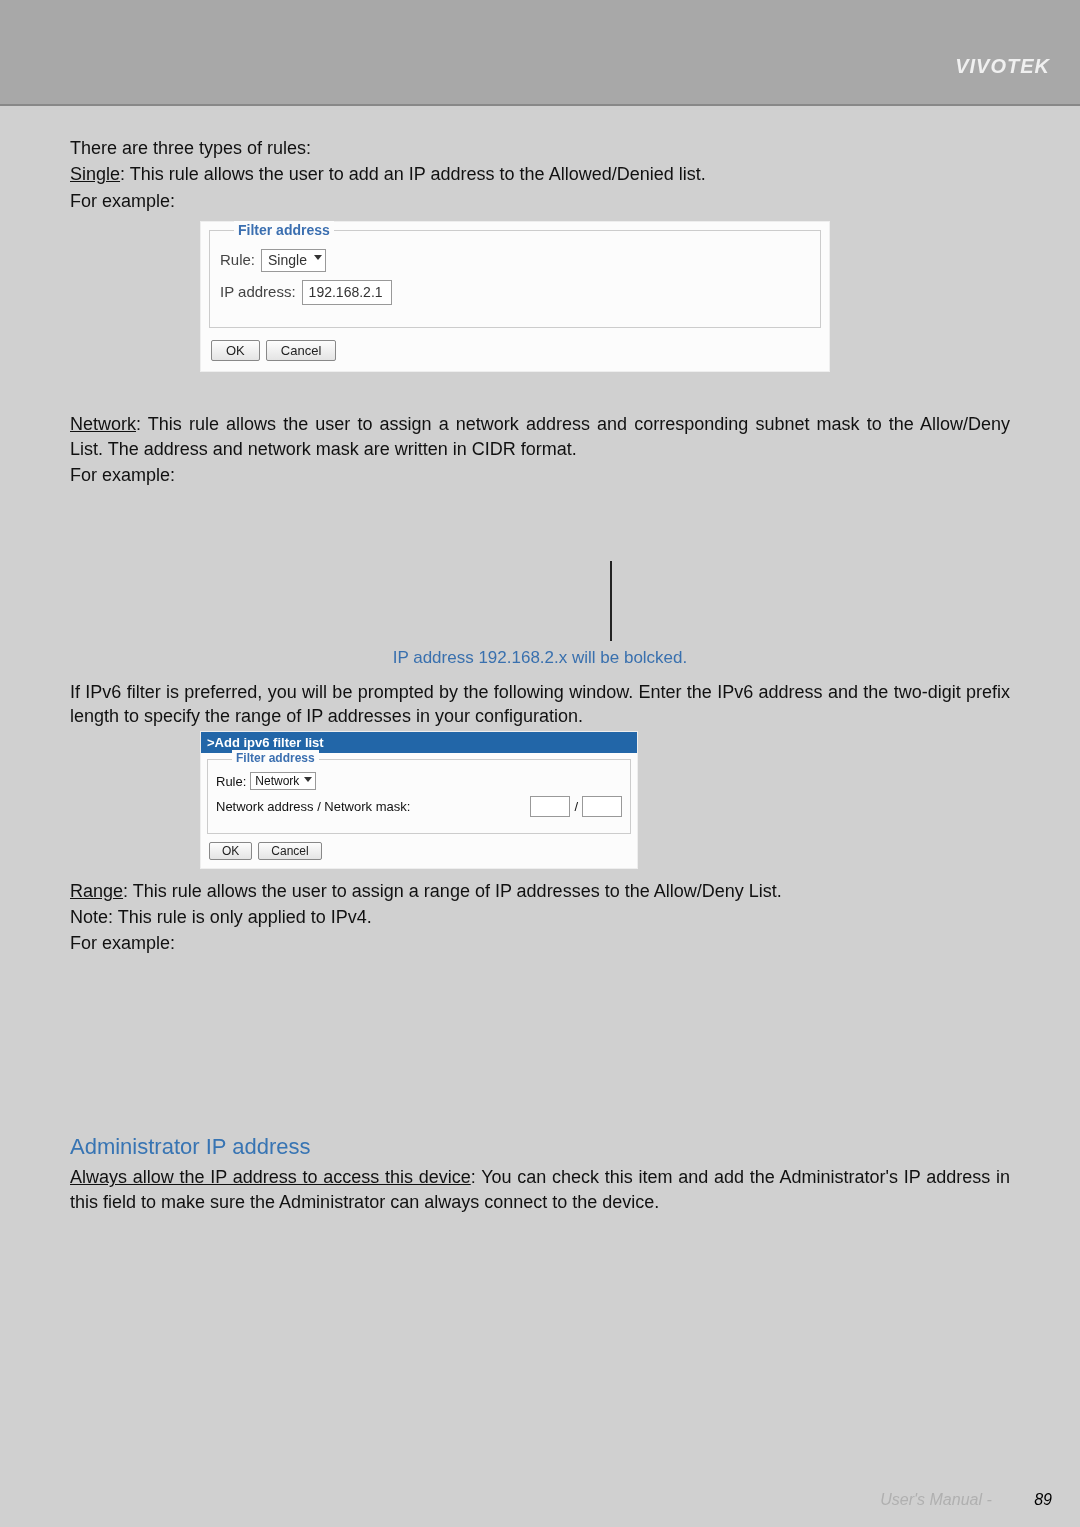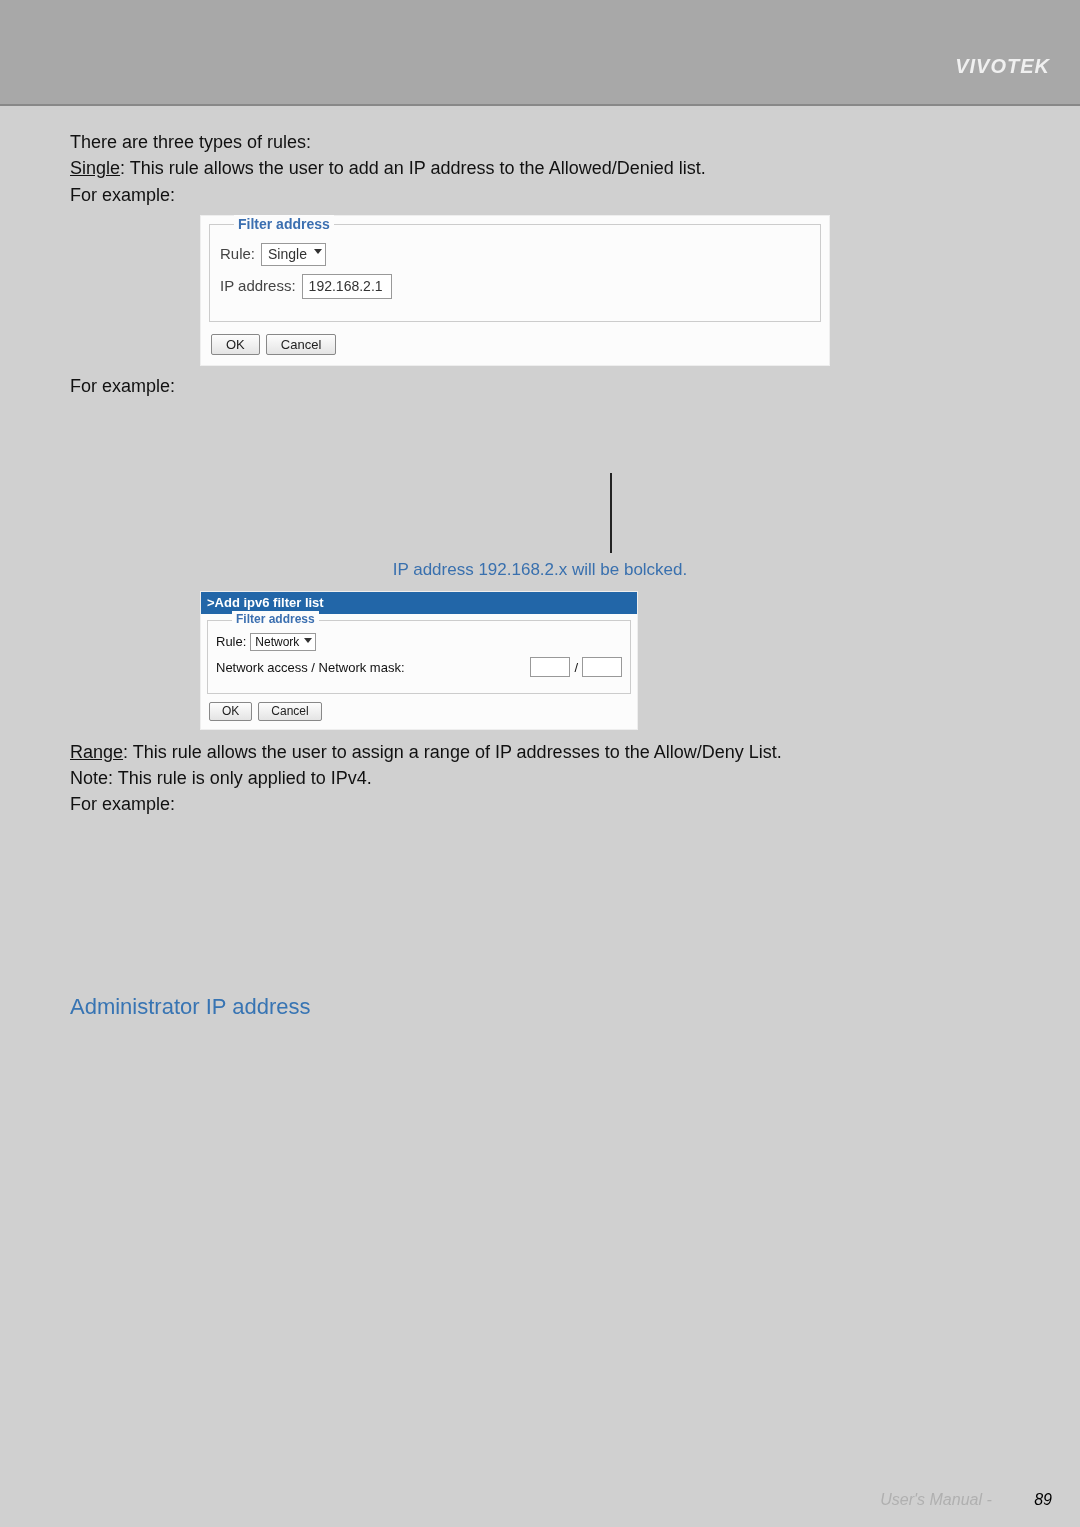--- a/index.html
+++ b/index.html
@@ -24,21 +24,21 @@
     font-style: italic;
     font-weight: bold;
     font-size: 20px;
     letter-spacing: 1px;
   }
   .divider-line {
     border-bottom: 2px solid #888;
     width: 100%;
   }
   .content {
-    padding: 24px 70px 0 70px;
+    padding: 30px 70px 0 70px;
     font-size: 18px;
     color: #111;
     line-height: 1.35;
   }
   .para { margin-bottom: 2px; }
   .under { text-decoration: underline; }
   .justify { text-align: justify; }
   .img-box1 {
     margin: 8px 0 8px 130px;
     width: 630px;
@@ -181,41 +181,45 @@
         <label>IP address:</label>
         <span class="input-mock">192.168.2.1</span>
       </div>
     </div>
     <div class="btn-row">
       <span class="btn">OK</span>
       <span class="btn">Cancel</span>
     </div>
   </div>
 
+  <p class="para justify" style="margin-top:40px;">
+    <span class="under">Network</span><span>: This rule allows the user to assign a network address and corresponding subnet mask to the Allow/Deny List. The address and network mask are written in CIDR format.</span>
+  </p>
   <p class="para">For example:</p>
 
   <div class="spacer-img">
     <div class="arrow-line"></div>
   </div>
   <div class="caption-blue">IP address 192.168.2.x will be bolcked.</div>
 
+  <p class="para justify">If IPv6 filter is preferred, you will be prompted by the following window. Enter the IPv6 address and the two-digit prefix length to specify the range of IP addresses in your configuration.</p>
 
   <div class="ipv6-box">
     <div class="ipv6-titlebar">&gt;Add ipv6 filter list</div>
     <div class="fieldset" style="margin:6px; padding:6px 8px 10px 8px;">
       <div class="legend" style="font-size:12px;">Filter address</div>
       <div class="ipv6-row">
         <label>Rule:</label>
         <span class="select-mock" style="font-size:12px; padding:0 16px 0 4px;">
           <span>Network</span>
           <span class="tri" style="top:4px;"></span>
         </span>
       </div>
       <div class="ipv6-row" style="justify-content: space-between;">
-        <label>Network access / Network mask:</label>
+        <label>Network address / Network mask:</label>
         <span class="slash-box">
           <span class="input-mock">&nbsp;</span>
           <span>/</span>
           <span class="input-mock">&nbsp;</span>
         </span>
       </div>
     </div>
     <div class="btn-row" style="padding:2px 8px 8px 8px;">
       <span class="btn" style="font-size:12px; padding:0 12px;">OK</span>
       <span class="btn" style="font-size:12px; padding:0 12px;">Cancel</span>
@@ -224,18 +228,21 @@
 
   <p class="para" style="margin-top:10px;">
     <span class="under">Range</span><span>: This rule allows the user to assign a range of IP addresses to the Allow/Deny List.</span>
   </p>
   <p class="para">Note: This rule is only applied to IPv4.</p>
   <p class="para">For example:</p>
 
   <div class="spacer-img2"></div>
 
   <div class="section-title">Administrator IP address</div>
+  <p class="para justify">
+    <span class="under">Always allow the IP address to access this device</span><span>: You can check this item and add the Administrator's IP address in this field to make sure the Administrator can always connect to the device.</span>
+  </p>
 
 </div>
 
 <div class="footer">
   <span>User's Manual - </span><span class="pg">89</span>
 </div>
 
 </body></html>

